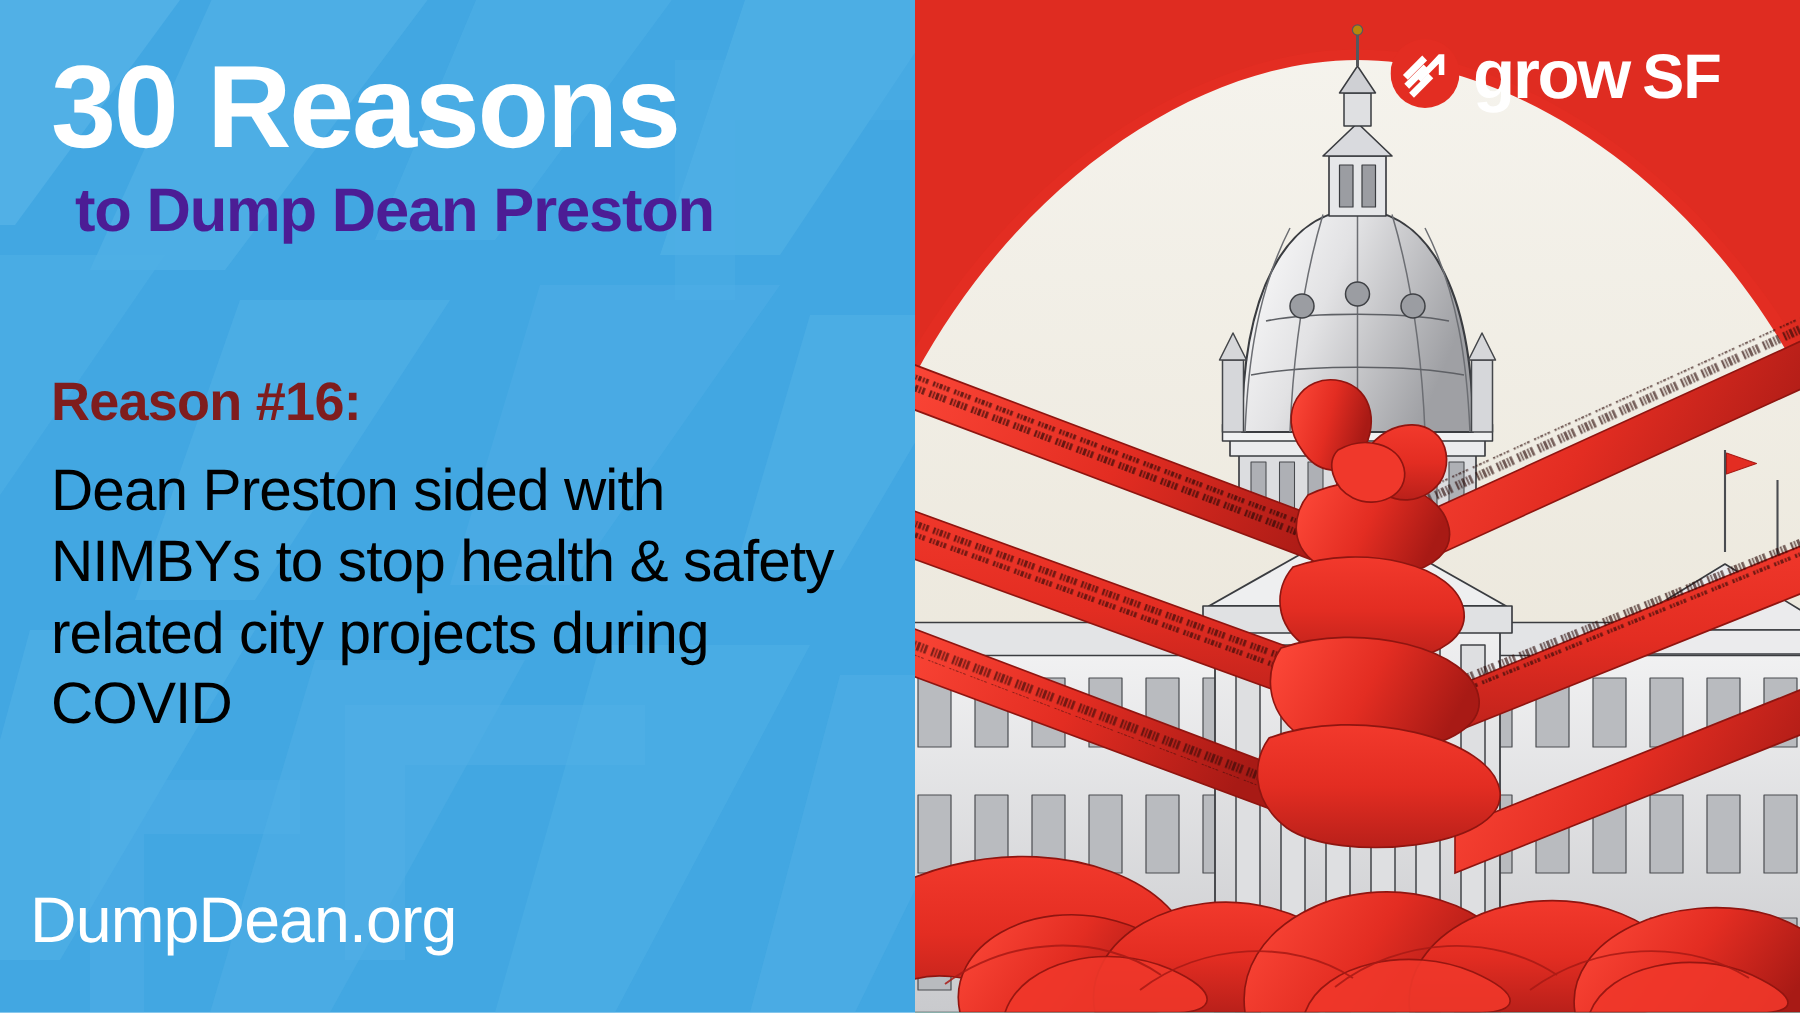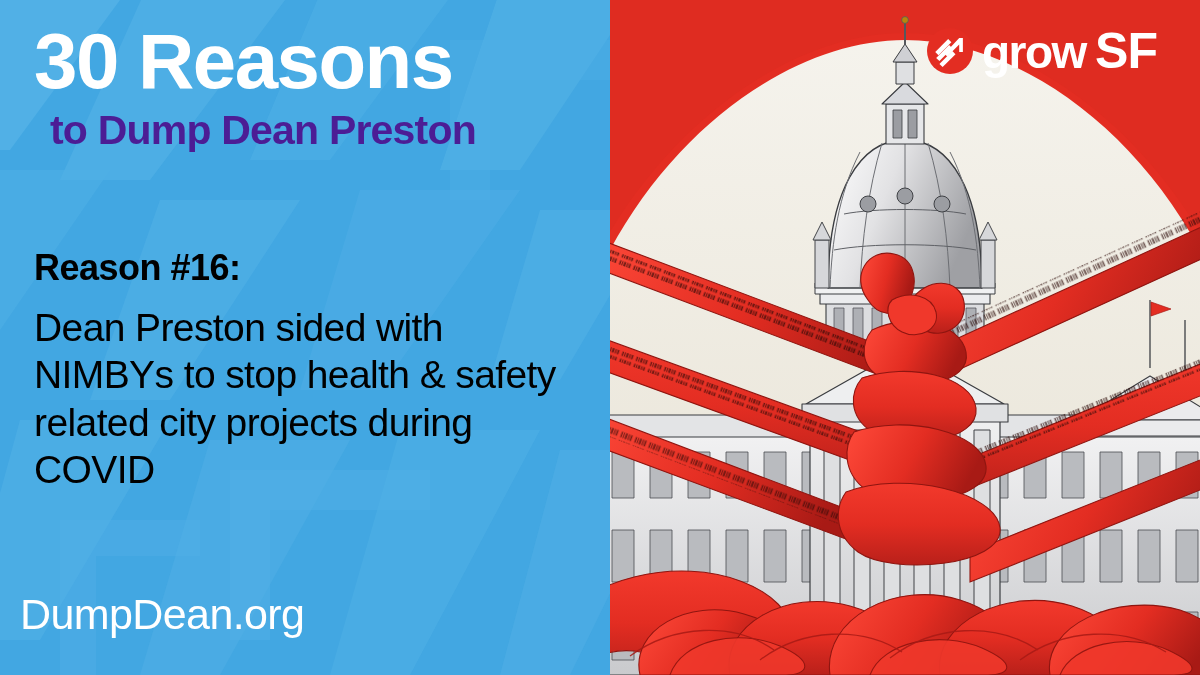--- a/index.html
+++ b/index.html
@@ -15,32 +15,32 @@
 
   
   #left-panel{
     position:relative;width:610px;height:675px;
     background:#42a7e2;
     overflow:hidden;flex:0 0 610px;
   }
   #bg-pattern{
     position:absolute;inset:0;pointer-events:none;
   }
-  #headline-block{position:absolute;top:24px;left:0;right:0;z-index:3;padding:0 34px;}
+  #headline-block{position:absolute;top:34px;left:0;right:0;z-index:3;padding:0 34px;}
   #headline{
     font-size:78px;line-height:0.96;font-weight:bold;
     letter-spacing:-1.5px;color:#ffffff;margin:0;
   }
   #subheadline{
     font-size:41px;line-height:1.05;font-weight:bold;
     letter-spacing:-0.8px;color:#4c1d95;margin:10px 0 0 16px;
   }
   #reason-block{position:absolute;top:248px;left:0;right:0;z-index:3;padding:0 34px;}
   #reason-label{
-    font-size:36px;font-weight:bold;color:#000000;margin:0 0 16px 0;
+    font-size:36px;font-weight:bold;color:#7f1d1d;margin:0 0 16px 0;
     letter-spacing:-0.5px;line-height:1.1;
   }
   #reason-text{
     font-size:39px;font-weight:400;color:#000000;margin:0;
     line-height:1.22;letter-spacing:-0.6px;max-width:560px;
   }
   #site-block{position:absolute;bottom:36px;left:0;right:0;z-index:3;padding:0 20px;}
   #site-url{
     font-size:43px;font-weight:400;color:#ffffff;margin:0;letter-spacing:-0.6px;
   }
@@ -56,21 +56,21 @@
   #logo{
     position:absolute;top:26px;left:317px;z-index:40;
     display:flex;align-items:center;gap:9px;
   }
   #logo-mark{width:46px;height:46px;flex:0 0 46px;display:block;}
   #logo-wordmark{
     font-size:46px;font-weight:bold;line-height:1;letter-spacing:-1.5px;
     display:flex;align-items:baseline;gap:9px;
   }
   #logo-word-grow{color:#ffffff;}
-  #logo-word-sf{color:#ffffff;font-size:50px;letter-spacing:-0.8px;}
+  #logo-word-sf{color:#ffffff;font-size:42px;letter-spacing:-0.8px;}
 </style>
 </head>
 <body>
 
 <div id="poster">
 
   <section id="left-panel">
 
     <svg id="bg-pattern" viewBox="0 0 610 675" preserveAspectRatio="none" aria-hidden="true">
       <defs>

